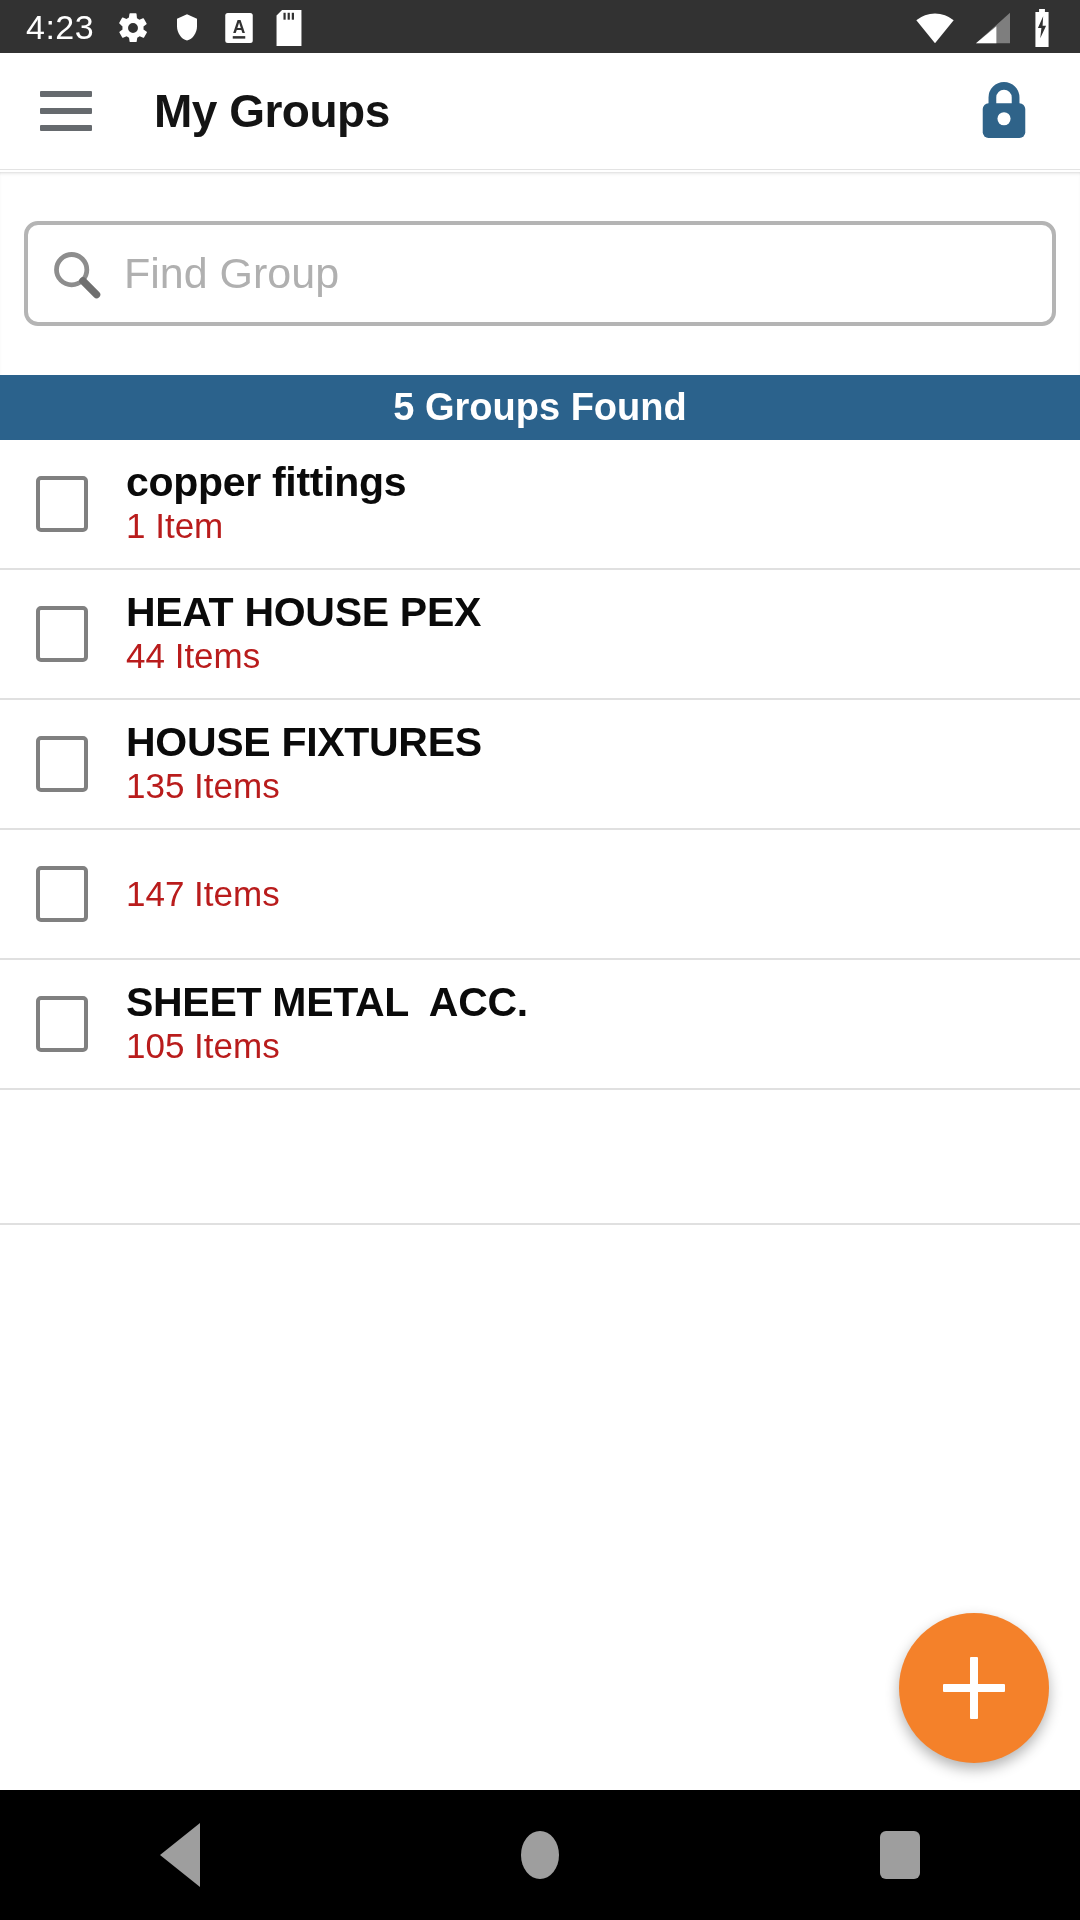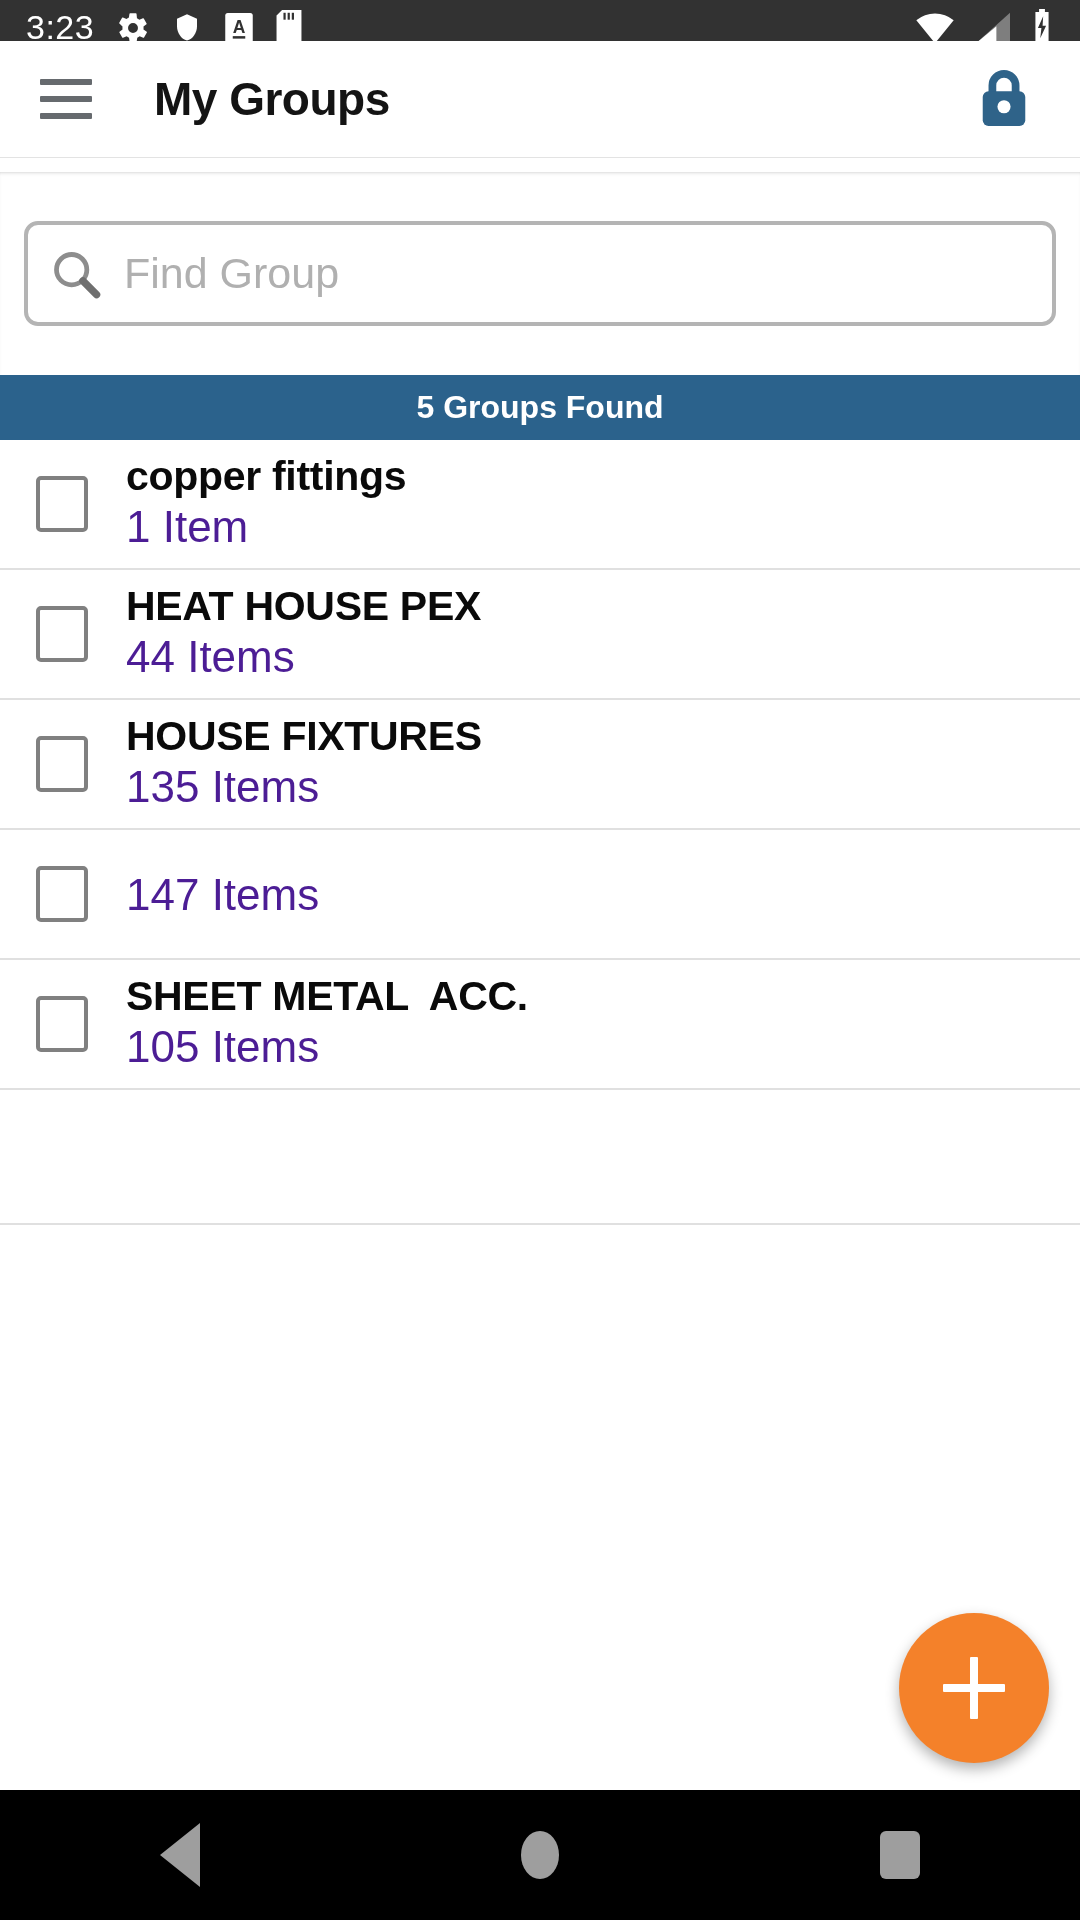--- a/index.html
+++ b/index.html
@@ -17,21 +17,21 @@
     background:#323232; display:flex; align-items:center;
     padding:0 26px;
   }
   .status-left{ display:flex; align-items:center; gap:22px; }
   .status-right{ margin-left:auto; display:flex; align-items:center; gap:18px; }
   .clock{ color:#ffffff; font-size:34px; font-weight:400; letter-spacing:0.5px; }
   .sicon{ display:inline-flex; align-items:center; justify-content:center; }
 
   
   .appbar{
-    position:absolute; top:41px; left:0; width:1080px; height:117px;
+    position:absolute; top:53px; left:0; width:1080px; height:117px;
     background:#ffffff; display:flex; align-items:center; padding:0 40px;
     border-bottom:1px solid #e3e3e3;
   }
   .hamburger{ width:52px; height:40px; display:flex; flex-direction:column;
     justify-content:space-between; cursor:pointer; }
   .hamburger span{ display:block; height:6px; width:100%; background:#666a6e; border-radius:1px; }
   .appbar-title{ margin-left:62px; font-size:46px; font-weight:700; color:#141414; letter-spacing:-0.5px; }
   .lock-btn{ margin-left:auto; display:flex; align-items:center; justify-content:center;
     width:72px; height:72px; }
 
@@ -47,37 +47,37 @@
   }
   .search-placeholder{
     margin-left:22px; font-size:43px; color:#b0b0b0; font-weight:400;
   }
 
   
   .result-banner{
     position:absolute; top:375px; left:0; width:1080px; height:65px;
     background:#2b628c; display:flex; align-items:center; justify-content:center;
   }
-  .result-banner-text{ color:#ffffff; font-size:32px; font-weight:700; }
+  .result-banner-text{ color:#ffffff; font-size:38px; font-weight:700; }
 
   
   .list{ position:absolute; top:440px; left:0; width:868px; }
   .row{
     position:relative; height:130px; width:1080px; background:#ffffff;
     border-bottom:2px solid #e0e0e0; display:flex; align-items:center;
     padding-left:36px;
   }
   .cbox{
     width:52px; height:56px; border:4px solid #808080; border-radius:5px;
     background:#ffffff; flex:0 0 auto;
   }
   .row-text{ margin-left:38px; display:flex; flex-direction:column; justify-content:center; }
   .row-title{ font-size:41px; font-weight:700; color:#0a0a0a; line-height:1.08;
               letter-spacing:-0.3px; white-space:pre; }
-  .row-sub{ font-size:44px; color:#4c1d95; line-height:1.25; }
+  .row-sub{ font-size:35px; color:#b91c1c; line-height:1.25; }
 
   .list-tail{
     position:absolute; top:1090px; left:0; width:1080px; height:135px;
     background:#ffffff; border-bottom:2px solid #e0e0e0;
   }
 
   
   .fab{
     position:absolute; left:899px; top:1613px; width:150px; height:150px;
     border-radius:50%; background:#f4812a;
@@ -104,21 +104,21 @@
   .nav-home{ width:38px; height:48px; border-radius:50%; background:#9e9e9e; }
   .nav-recent{ width:40px; height:48px; border-radius:6px; background:#9e9e9e; }
 </style>
 </head>
 <body>
 
 <div id="screen">
 
   <div class="statusbar">
     <div class="status-left">
-      <span class="clock">3:23</span>
+      <span class="clock">4:23</span>
       <span class="sicon">
         <svg width="34" height="34" viewBox="0 0 24 24">
             <path fill="#ffffff" d="M19.4 13a7.9 7.9 0 0 0 0-2l2.1-1.6a.5.5 0 0 0 .1-.6l-2-3.5a.5.5 0 0 0-.6-.2l-2.5 1a7.6 7.6 0 0 0-1.7-1L14.5 2a.5.5 0 0 0-.5-.4h-4a.5.5 0 0 0-.5.4l-.4 2.6a7.6 7.6 0 0 0-1.7 1l-2.5-1a.5.5 0 0 0-.6.2l-2 3.5a.5.5 0 0 0 .1.6L4.6 11a7.9 7.9 0 0 0 0 2l-2.1 1.6a.5.5 0 0 0-.1.6l2 3.5a.5.5 0 0 0 .6.2l2.5-1a7.6 7.6 0 0 0 1.7 1l.4 2.6a.5.5 0 0 0 .5.4h4a.5.5 0 0 0 .5-.4l.4-2.6a7.6 7.6 0 0 0 1.7-1l2.5 1a.5.5 0 0 0 .6-.2l2-3.5a.5.5 0 0 0-.1-.6zM12 15.5A3.5 3.5 0 1 1 15.5 12 3.5 3.5 0 0 1 12 15.5z"></path>
           </svg>
       </span>
       <span class="sicon">
         <svg width="30" height="34" viewBox="0 0 24 24">
             <path fill="#ffffff" d="M12 1 4 4.5v6c0 5.3 3.4 10.3 8 11.5 4.6-1.2 8-6.2 8-11.5v-6z"></path>
           </svg>
       </span>

